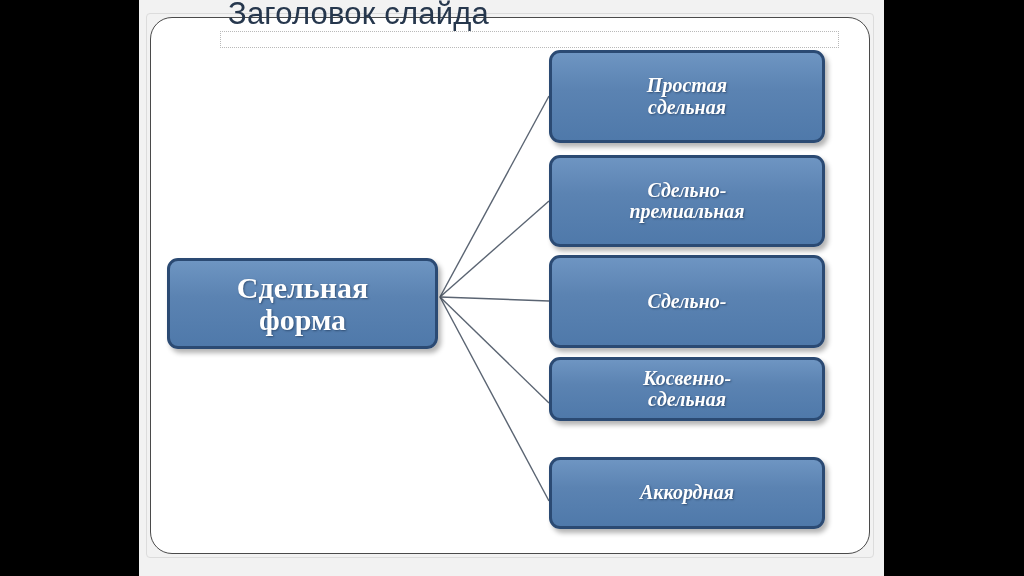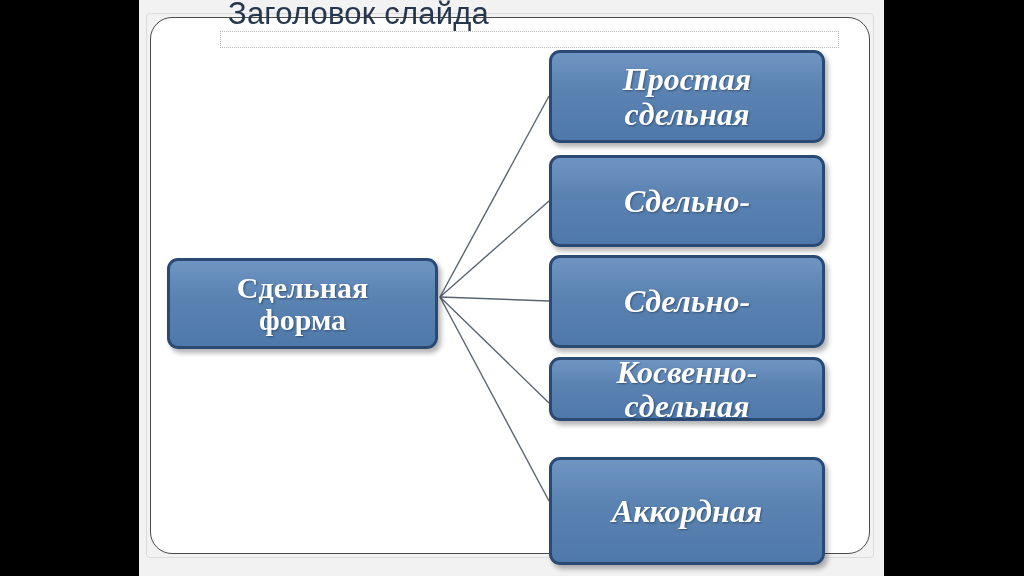--- a/index.html
+++ b/index.html
@@ -131,29 +131,29 @@
     font-style: normal;
     font-size: 30px;
     line-height: 1.06;
   }
 
   
   .node-branch .label {
     font-family: "Liberation Serif", serif;
     font-weight: bold;
     font-style: italic;
-    font-size: 32px;
+    font-size: 20px;
     line-height: 1.07;
   }
 
   .n1 { left: 549px; top: 50px;  width: 276px; height: 93px; }
   .n2 { left: 549px; top: 155px; width: 276px; height: 92px; }
   .n3 { left: 549px; top: 255px; width: 276px; height: 93px; }
   .n4 { left: 549px; top: 357px; width: 276px; height: 64px; }
-  .n5 { left: 549px; top: 457px; width: 276px; height: 108px; }
+  .n5 { left: 549px; top: 457px; width: 276px; height: 72px; }
 
   
   .bar-left, .bar-right {
     position: absolute;
     top: 0;
     height: 576px;
     background: #000000;
     z-index: 9;
   }
   .bar-left  { left: 0px;   width: 139px; }
@@ -191,20 +191,21 @@
   <div class="node node-branch n1">
     <span class="label">
       <span>Простая</span><br>
       <span>сдельная</span>
     </span>
   </div>
 
   <div class="node node-branch n2">
     <span class="label">
       <span>Сдельно-</span><br>
+      <span>премиальная</span>
     </span>
   </div>
 
   <div class="node node-branch n3">
     <span class="label">
       <span>Сдельно-</span><br>
     </span>
   </div>
 
   <div class="node node-branch n4">

